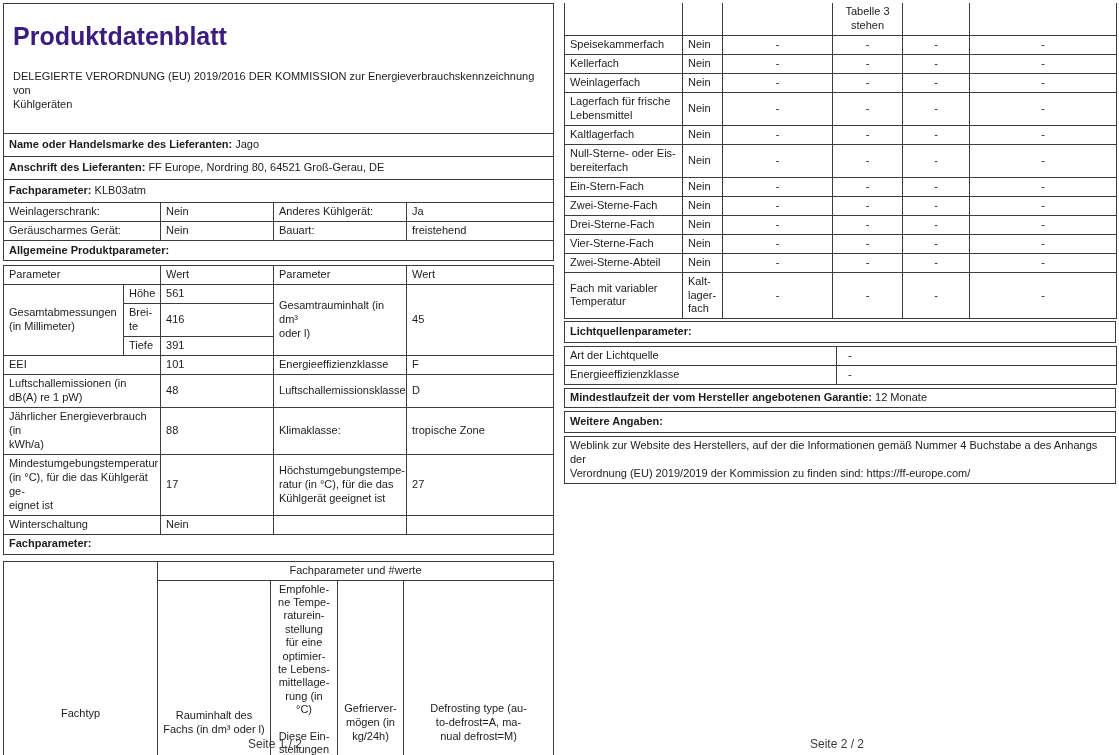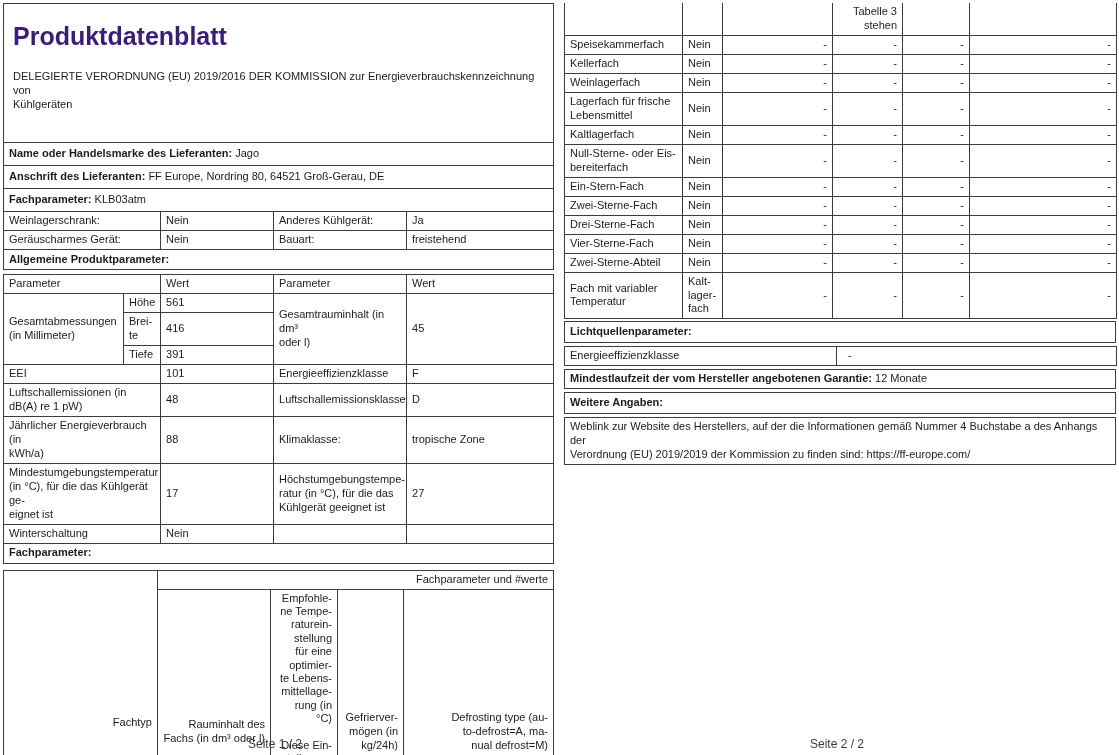--- a/index.html
+++ b/index.html
@@ -12,24 +12,24 @@
   }
   .page { position:absolute; top:3px; }
   #page1 { left:3px;  width:550px; }
   #page2 { left:564px; width:552px; }
   table { border-collapse:collapse; width:100%; table-layout:fixed; }
   td {
     border:1px solid #3c3c3c; padding:2px 5px;
     vertical-align:middle; white-space:pre-line; overflow:hidden;
   }
   .b { font-weight:700; }
-  .c { text-align:right; }
+  .c { text-align:center; }
   .tight { line-height:1.22; }
   .gap2 { height:2px; } .gap3 { height:3px; } .gap4 { height:4px; } .gap6 { height:6px; }
-  .title-cell { padding:5px 9px 16px; }
+  .title-cell { padding:5px 9px 7px; }
   .doc-title { margin:0 0 7px 0; font-size:25px; font-weight:700; color:#3b1b7e; line-height:1.05; }
   .no-bottom td { border-bottom:none; }
   .no-top td { border-top:none; }
   .page-footer {
     position:absolute; top:734px; left:0; width:100%;
     text-align:center; padding-right:6px;
     font-size:12px; color:#3a3a3a;
   }
   #t5 .dash-cell { padding-left:11px; }
 </style>
@@ -374,20 +374,24 @@
 
   <div class="gap3"></div>
 
   <table id="t5">
     <colgroup>
         <col style="width:272px">
         <col style="width:280px">
       </colgroup>
     <tbody>
 
+        <tr style="height:16px">
+          <td>Art der Lichtquelle</td>
+          <td class="dash-cell">-</td>
+        </tr>
 
         <tr style="height:16px">
           <td>Energieeffizienzklasse</td>
           <td class="dash-cell">-</td>
         </tr>
       </tbody>
   </table>
 
   <div class="gap3"></div>
 

